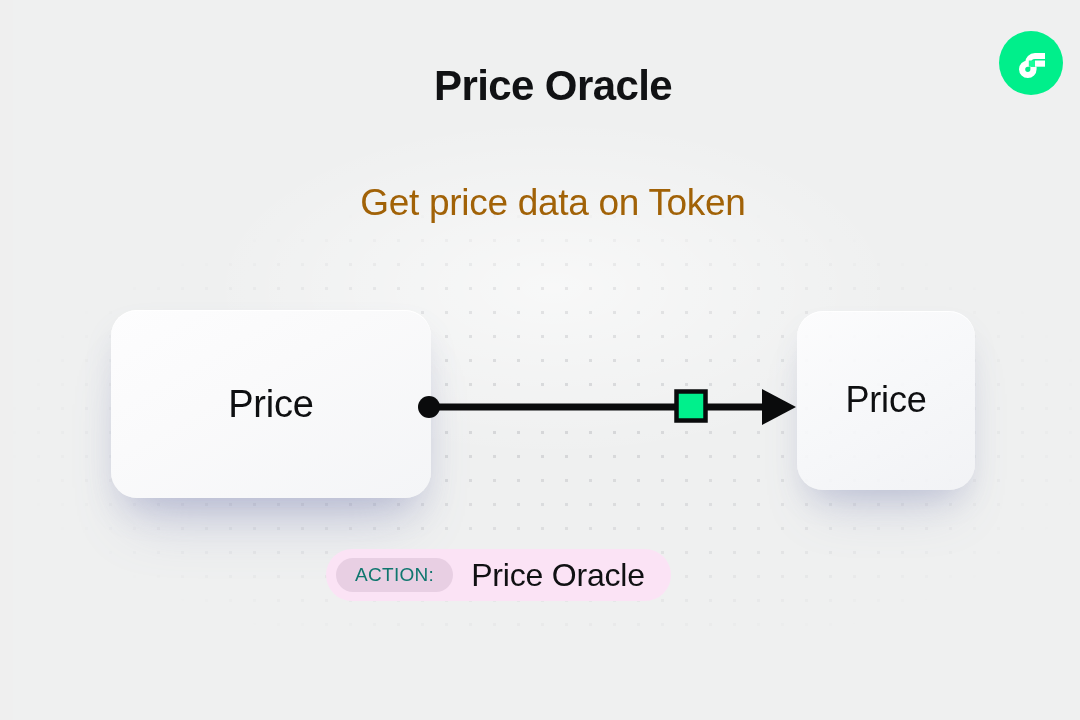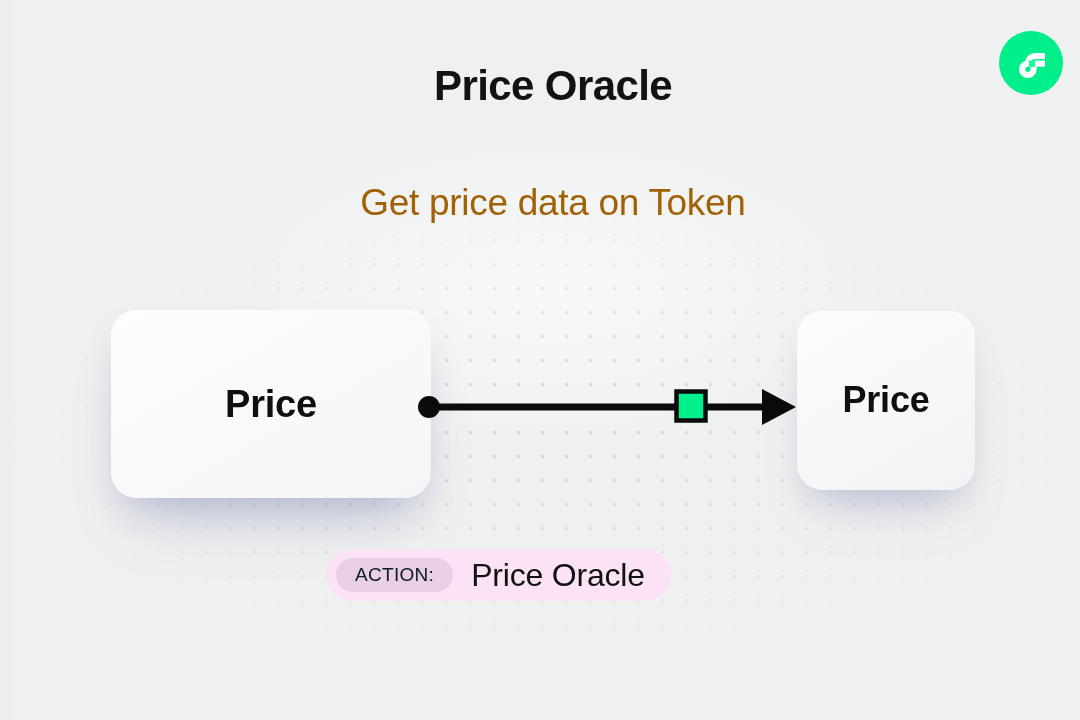--- a/index.html
+++ b/index.html
@@ -93,21 +93,20 @@
   .node {
     position: absolute;
     border-radius: 26px;
     display: flex;
     align-items: center;
     justify-content: center;
     text-align: right;
     color: #0e0f11;
     line-height: 1.18;
     letter-spacing: -0.2px;
-    font-weight: bold;
   }
   .node-source {
     left: 98px;
     top: 310px;
     width: 320px;
     height: 188px;
     font-size: 38px;
     background: linear-gradient(150deg, #fdfdfe 0%, #fafafb 40%, #f4f5f7 100%);
     box-shadow:
       0 1px 0 rgba(255,255,255,0.95) inset,
@@ -172,21 +171,21 @@
     height: 34px;
     padding: 0 19px;
     border-radius: 17px;
     background: #e8cfe3;
     display: flex;
     align-items: center;
     justify-content: center;
     font-size: 19px;
     font-weight: 500;
     letter-spacing: 0.3px;
-    color: #0f172a;
+    color: #0f766e;
   }
   .action-value {
     font-size: 32px;
     font-weight: 400;
     letter-spacing: -0.2px;
     color: #101113;
     white-space: nowrap;
   }
 </style>
 </head>

